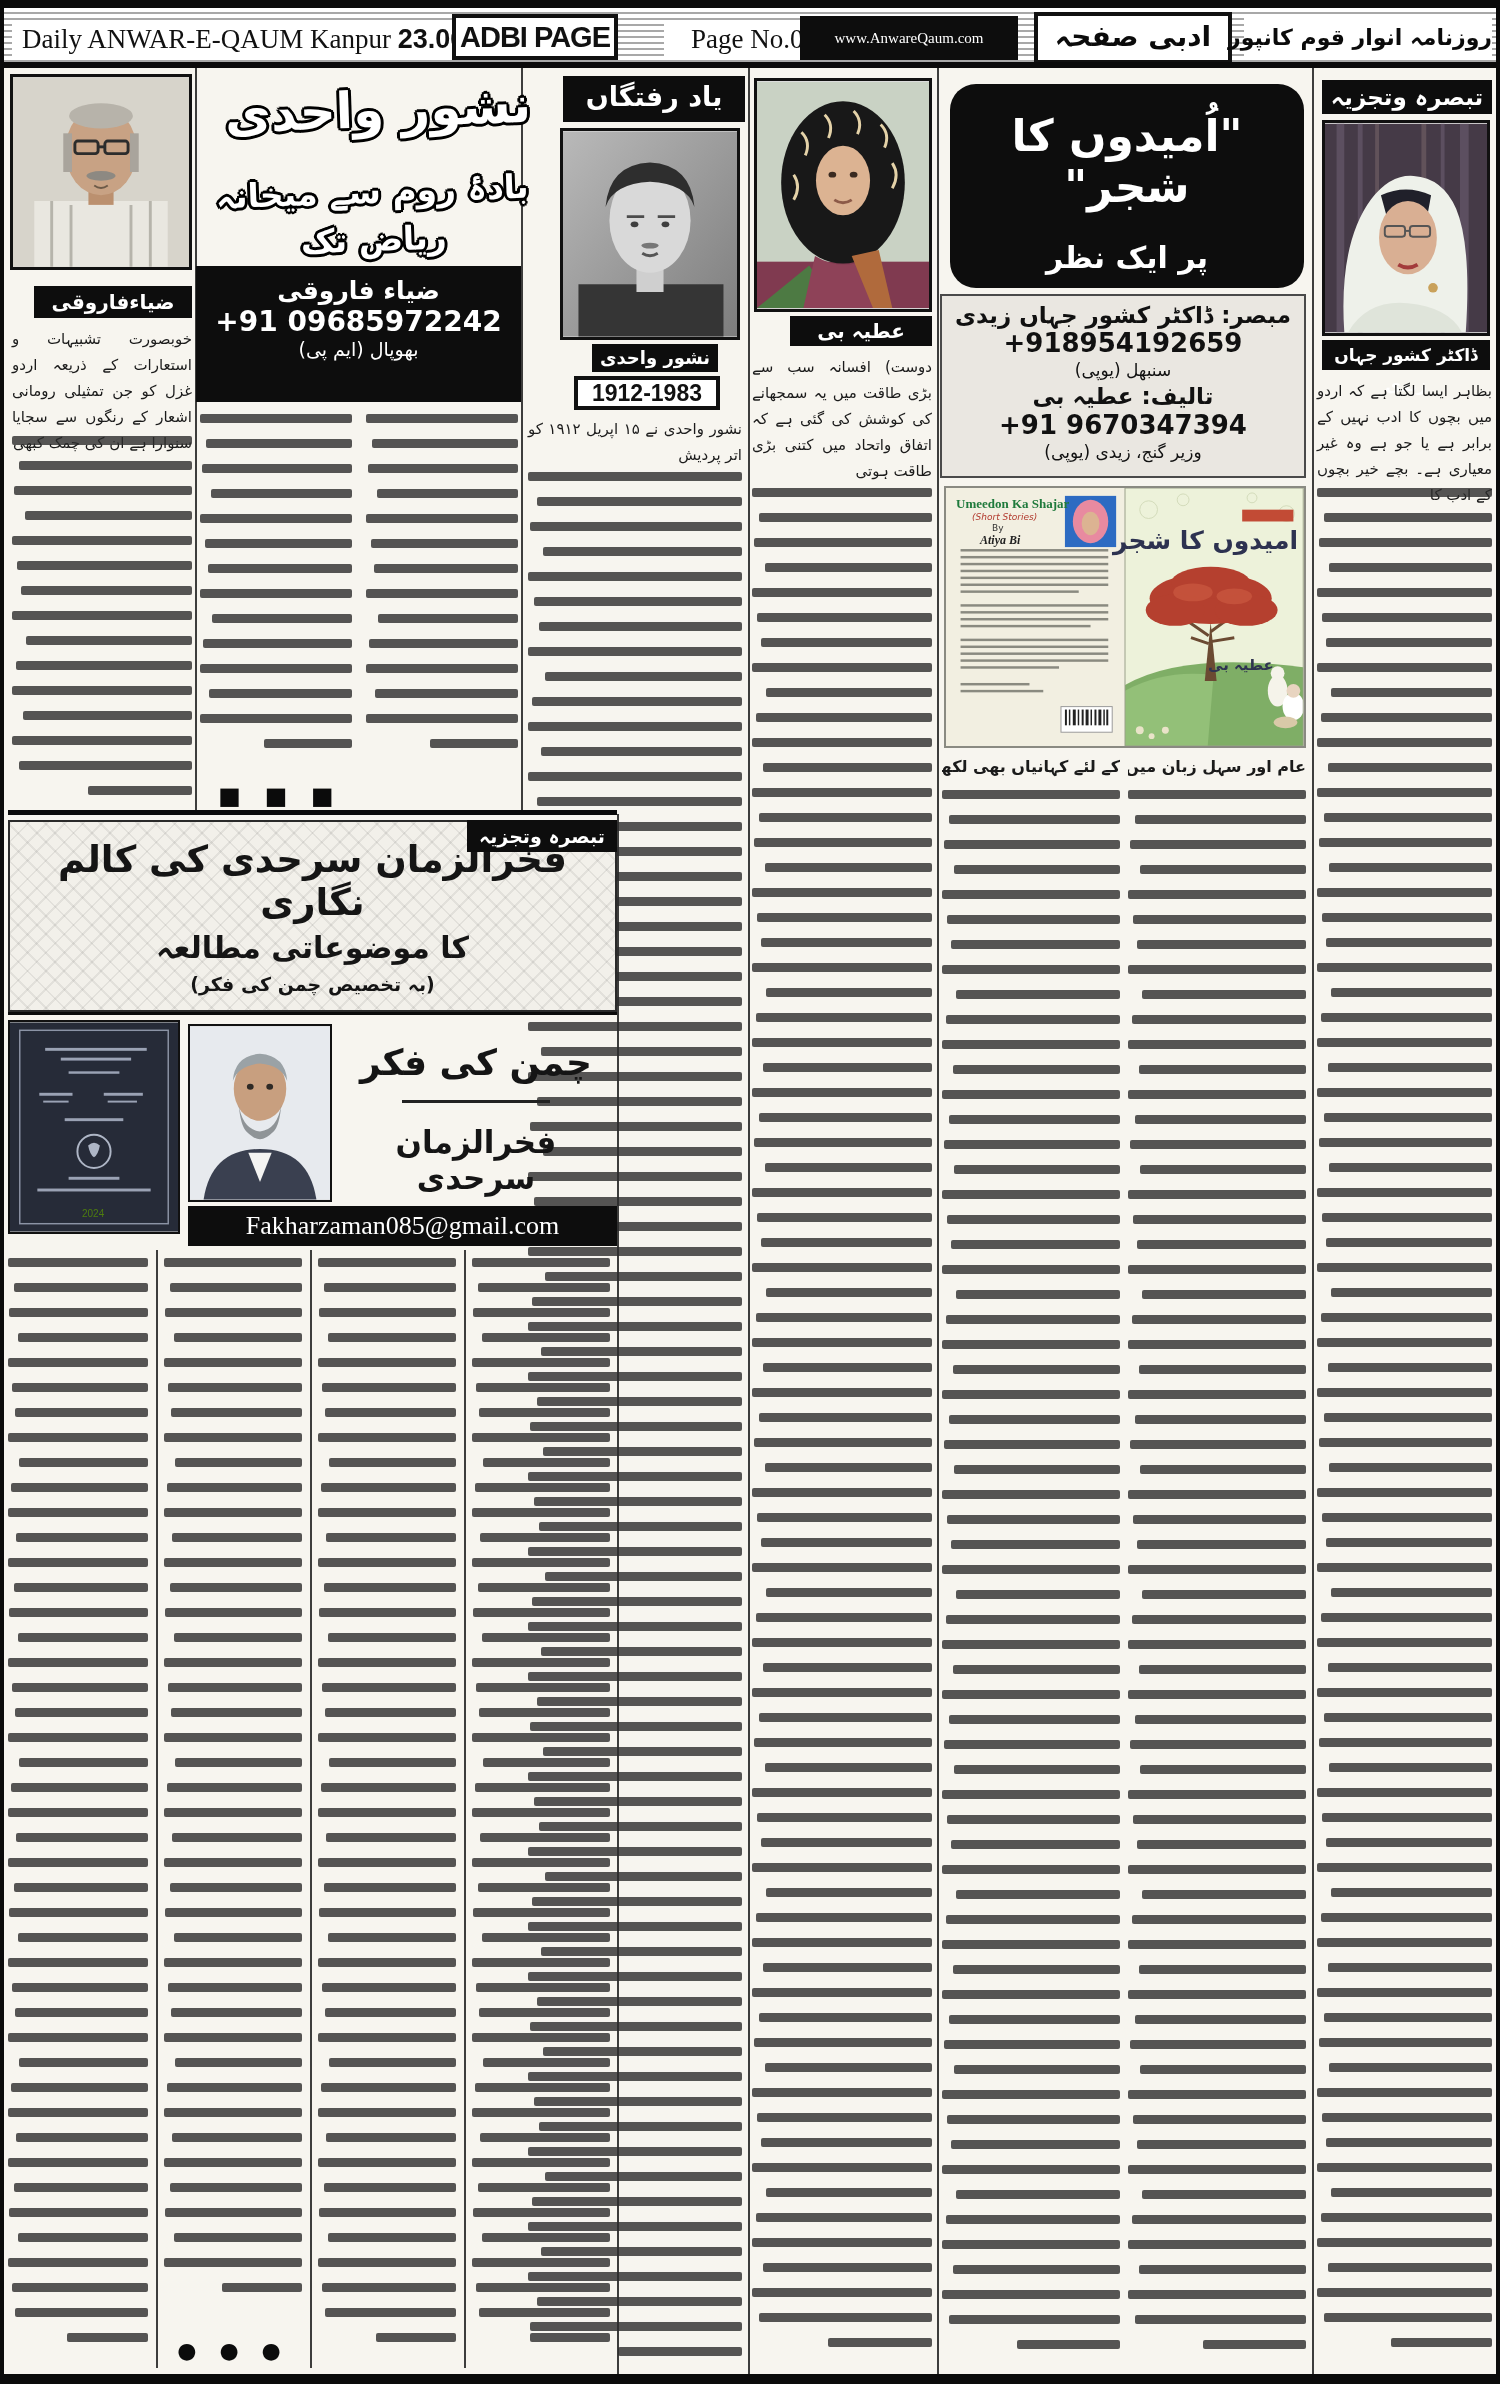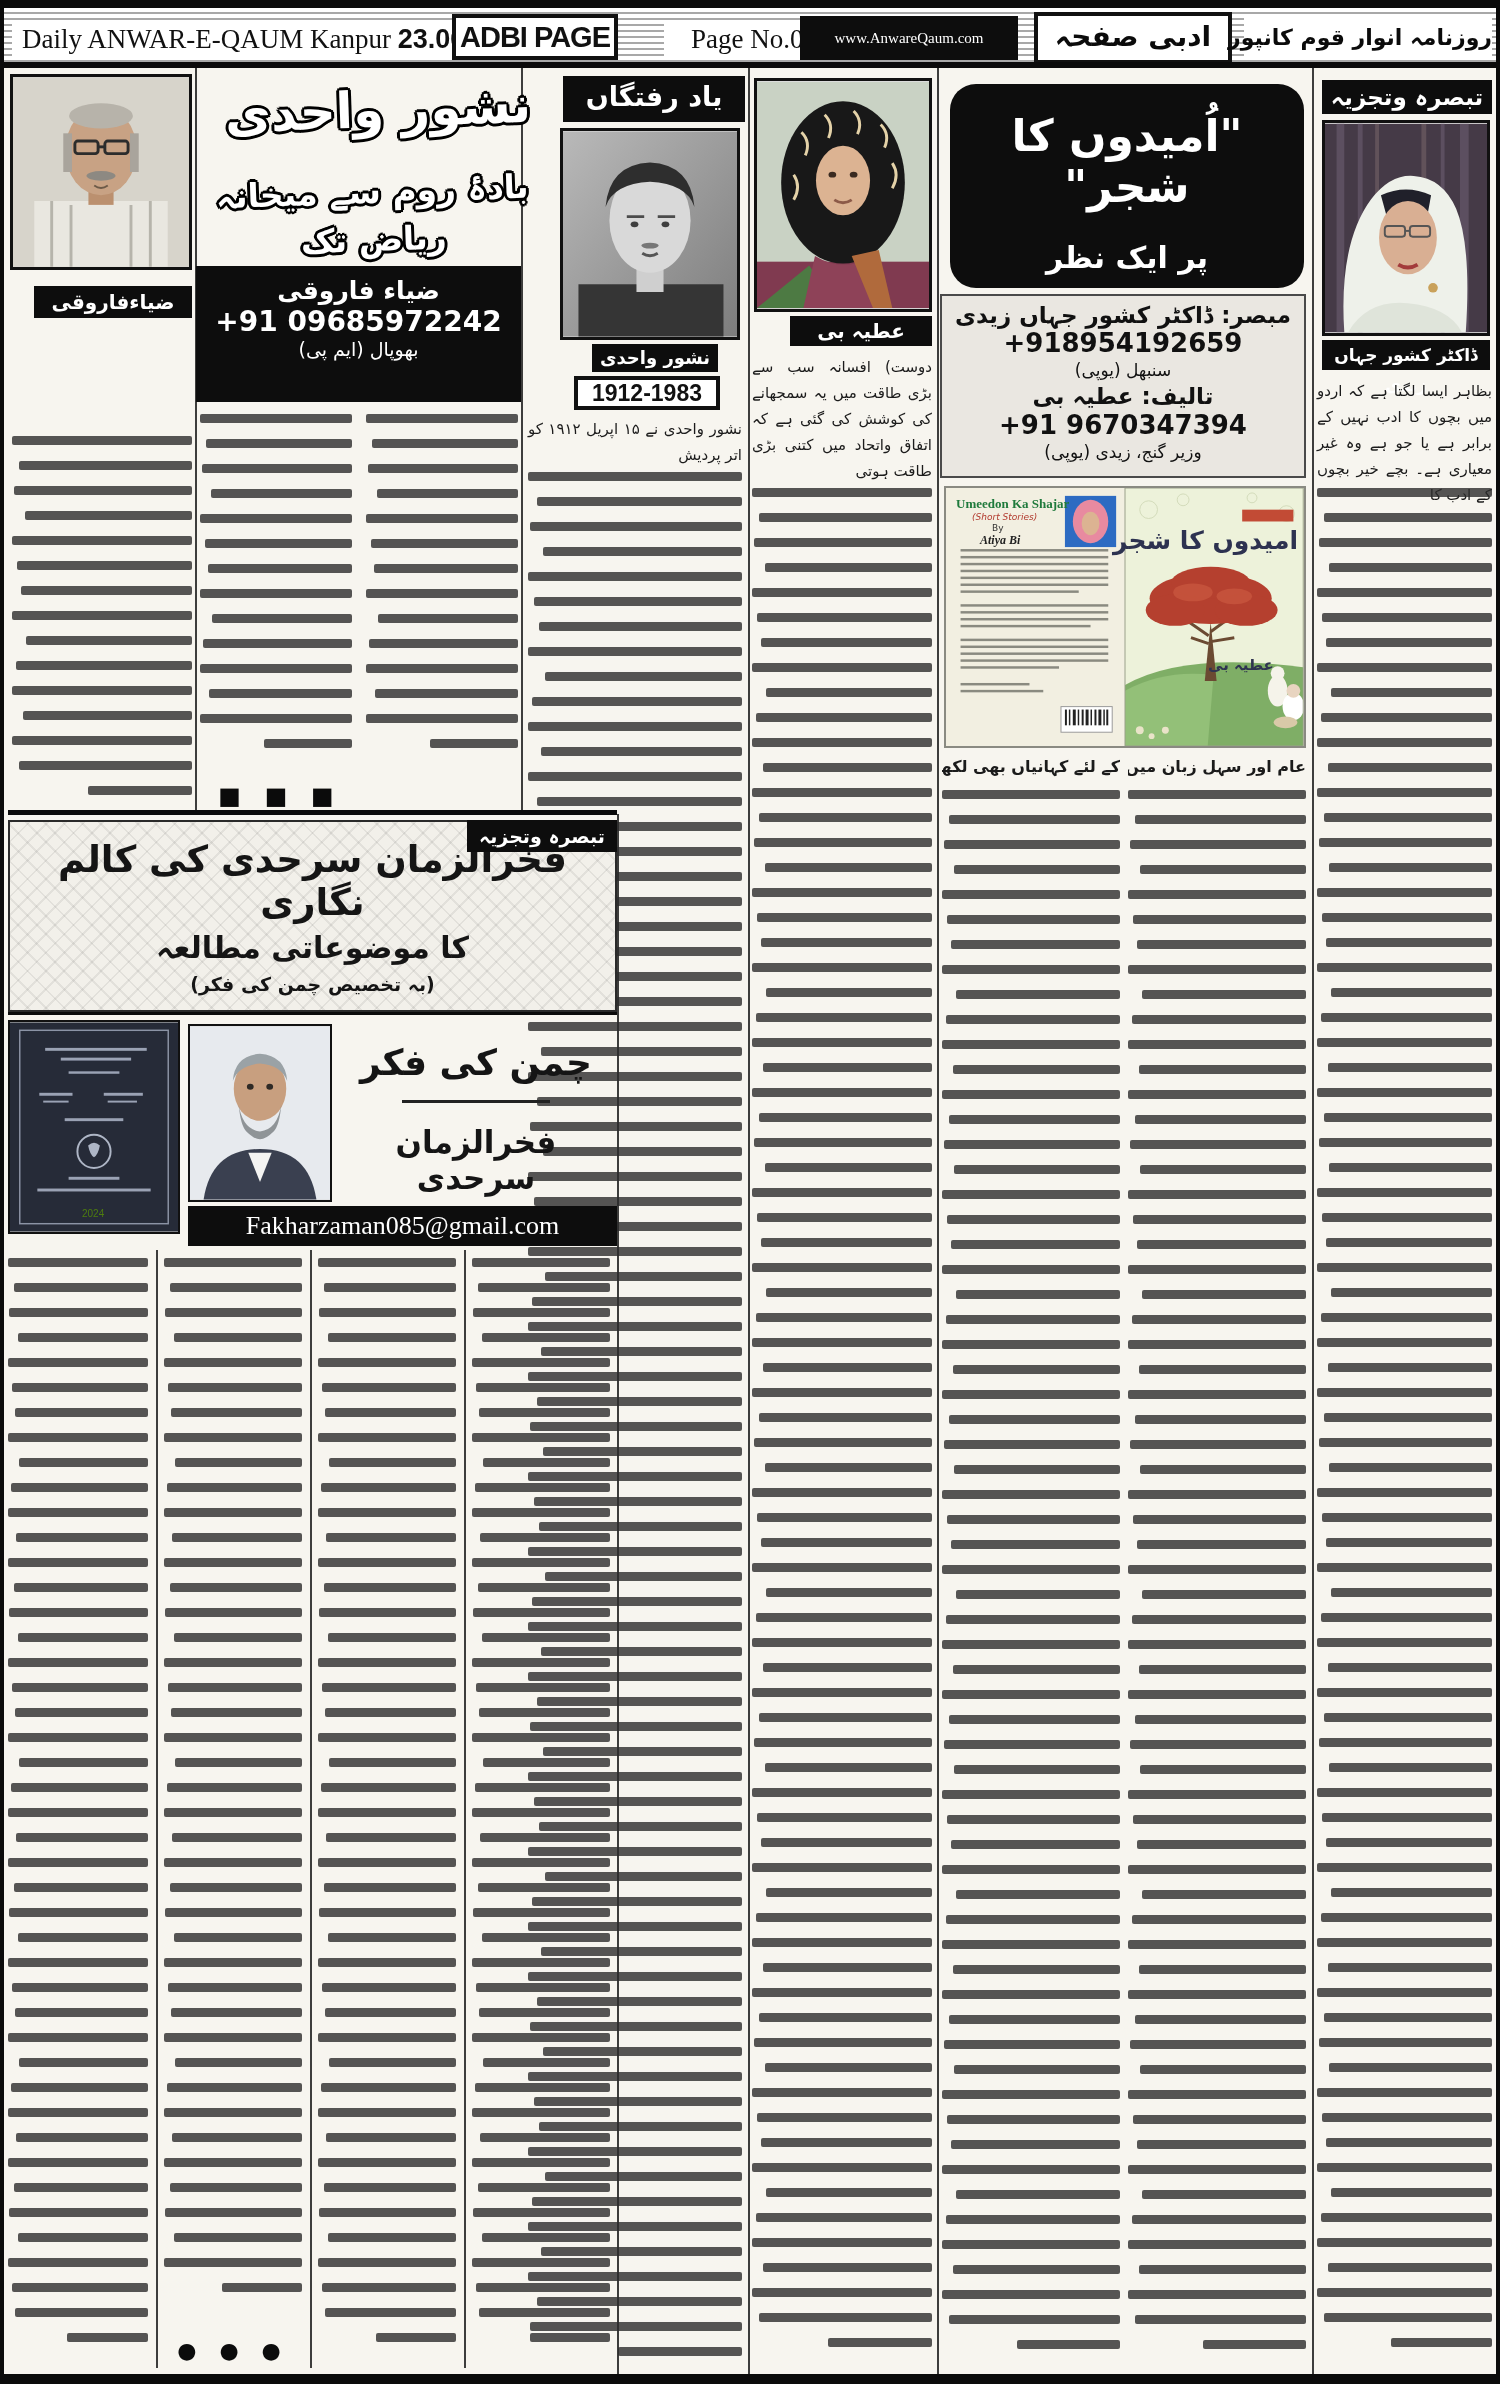--- a/index.html
+++ b/index.html
@@ -98,20 +98,21 @@
       <g fill="none" stroke="#2c2c2c" stroke-width="3">
         <rect x="64" y="66" width="24" height="13" rx="3"></rect>
           <rect x="95" y="66" width="24" height="13" rx="3"></rect>
           <path d="M88 72h7"></path>
       </g>
       <ellipse cx="91" cy="102" rx="15" ry="5" fill="#8d8982"></ellipse>
       <path d="M84 112q7 5 14 0" stroke="#6d5a48" stroke-width="2" fill="none"></path>
     </svg>
   </div>
   <div class="abs capbar" style="left:34px;top:286px;width:158px;height:32px;font-size:20px;line-height:32px;">ضیاءفاروقی</div>
+  <div class="abs snippet" style="left:12px;top:326px;width:180px;">خوبصورت تشبیہات و استعارات کے ذریعہ اردو غزل کو جن تمثیلی رومانی اشعار کے رنگوں سے سجایا سنوارا ہے ان کی چمک کبھی</div>
   <div class="abs phcol" style="left:12px;top:436px;width:180px;height:372px;">
       <div class="tl" style="width: 100%; margin-left: auto;"></div>
       <div class="tl" style="width: 96%; margin-left: auto;"></div>
       <div class="tl" style="width: 99%; margin-left: auto;"></div>
       <div class="tl" style="width: 93%; margin-left: auto;"></div>
       <div class="tl" style="width: 100%; margin-left: auto;"></div>
       <div class="tl" style="width: 97%; margin-left: auto;"></div>
       <div class="tl" style="width: 95%; margin-left: auto;"></div>
       <div class="tl" style="width: 100%; margin-left: auto;"></div>
       <div class="tl" style="width: 92%; margin-left: auto;"></div>

